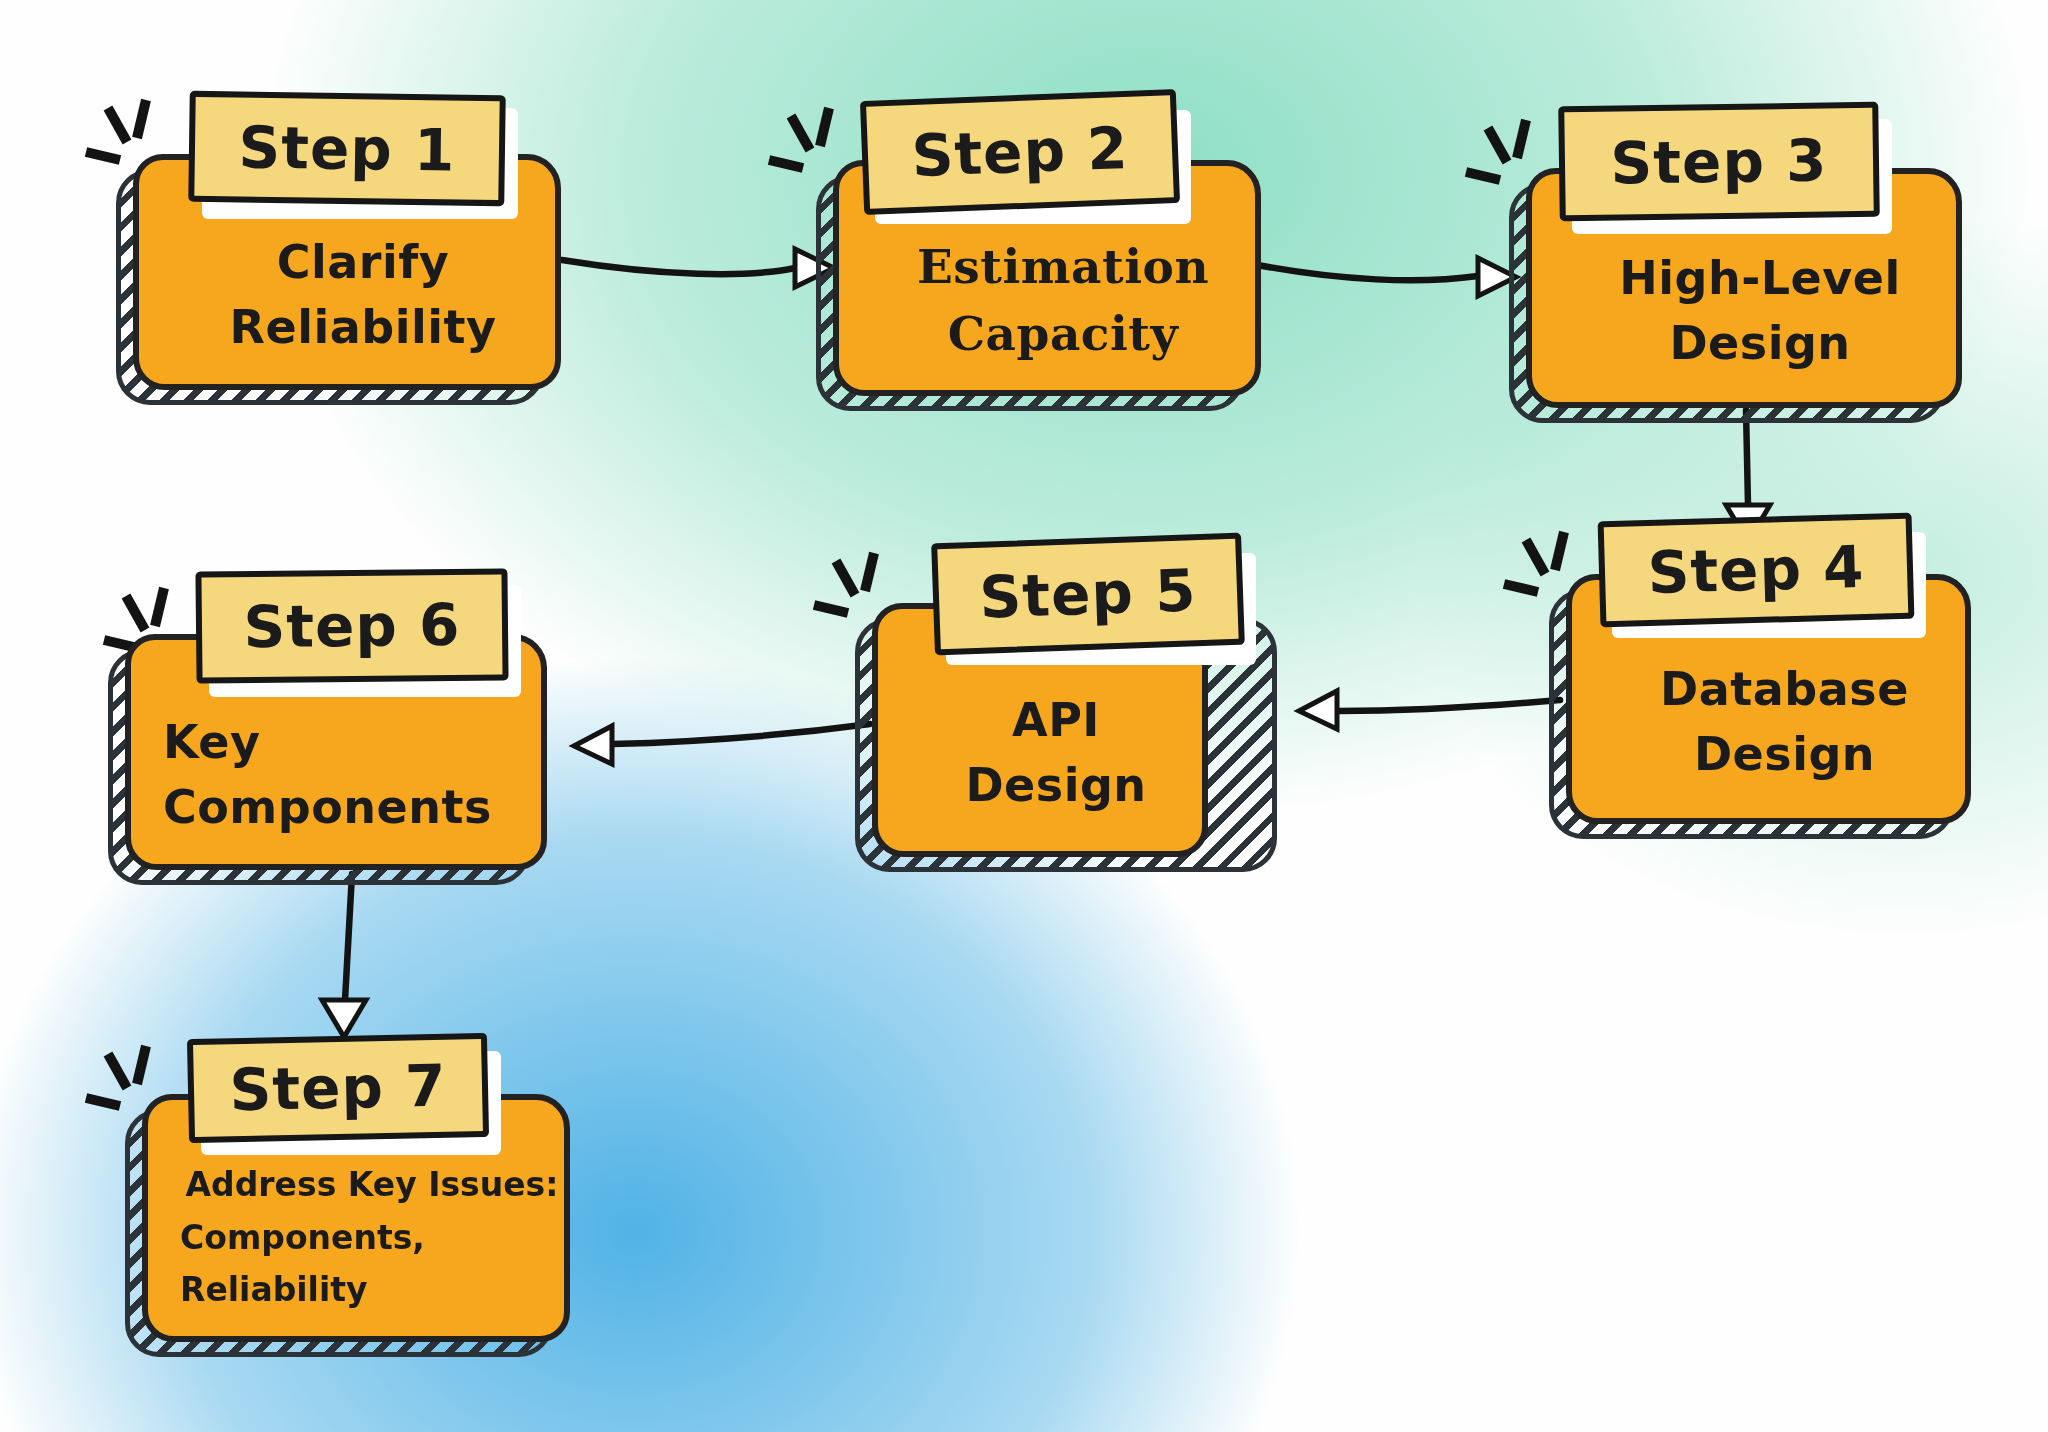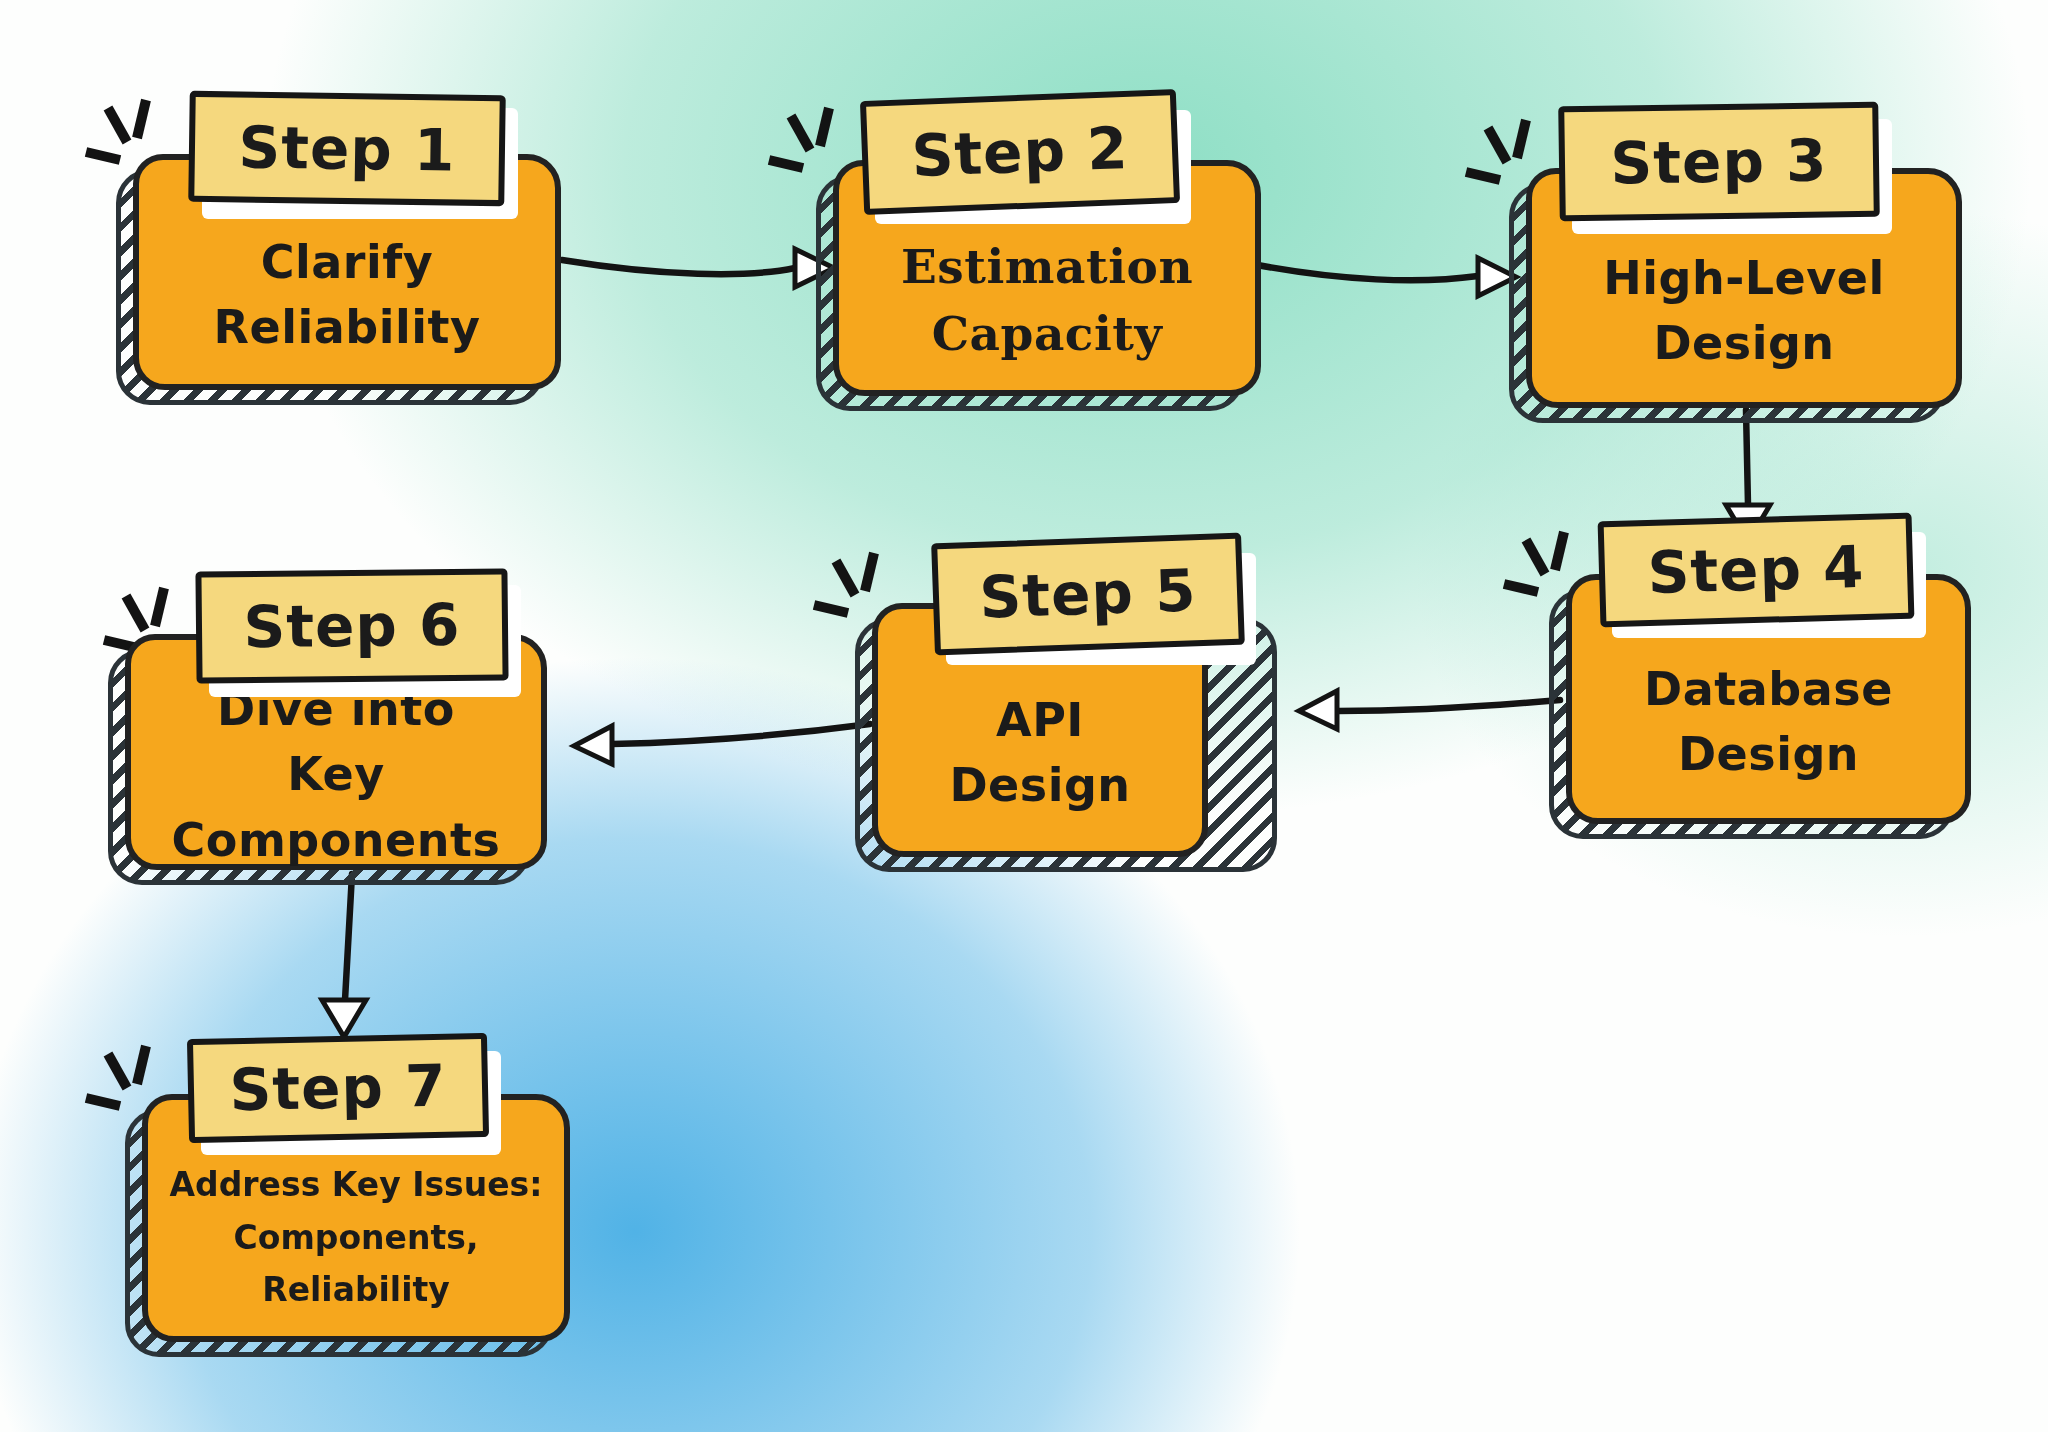--- a/index.html
+++ b/index.html
@@ -27,24 +27,25 @@
     position:absolute;
     border-radius:34px;
     border:5px solid #2B3338;
     background:repeating-linear-gradient(135deg,#2B3338 0 7px,rgba(0,0,0,0) 7px 17px);
     transform:translate(-17px,15px);
     box-sizing:border-box;
   }
   .title{
     position:absolute;inset:0;
     display:flex;flex-direction:column;align-items:center;justify-content:center;
-    text-align:center;color:#1b1b1b;
+    text-align:left;color:#1b1b1b;
     font-weight:700;font-size:46px;line-height:1.42;
     padding-top:46px;box-sizing:border-box;
     letter-spacing:0.5px;
+    margin-left:32px;
   }
   .t-serif{font-family:"DejaVu Serif","Liberation Serif",serif;font-size:47px;font-weight:700;}
   .t-small{font-size:33px;line-height:1.6;letter-spacing:0px;padding-top:40px;}
   .label-shadow{
     position:absolute;background:#ffffff;border-radius:6px;
     transform:translate(13px,15px);
     box-sizing:border-box;
   }
   .label{
     position:absolute;
@@ -191,21 +192,20 @@
 
   <div class="step">
     <svg class="sparkle" style="left:98px;top:580px" viewBox="0 0 80 90">
       <path d="M66 8 L57 46"></path>
         <path d="M28 16 L47 50"></path>
         <path d="M6 60 L40 68"></path>
     </svg>
     <div class="card-shadow" style="left:125px;top:634px;width:422px;height:236px"></div>
     <div class="card" style="left:125px;top:634px;width:422px;height:236px">
       <div class="title">
-        <span>Dive into</span>
         <span>Key Components</span>
       </div>
     </div>
     <div class="label-shadow" style="left:196px;top:570px;width:312px;height:112px"></div>
     <div class="label" style="left:196px;top:570px;width:312px;height:112px;transform:rotate(-0.6deg)">
       <span>Step 6</span>
     </div>
   </div>
 
   <div class="step">

